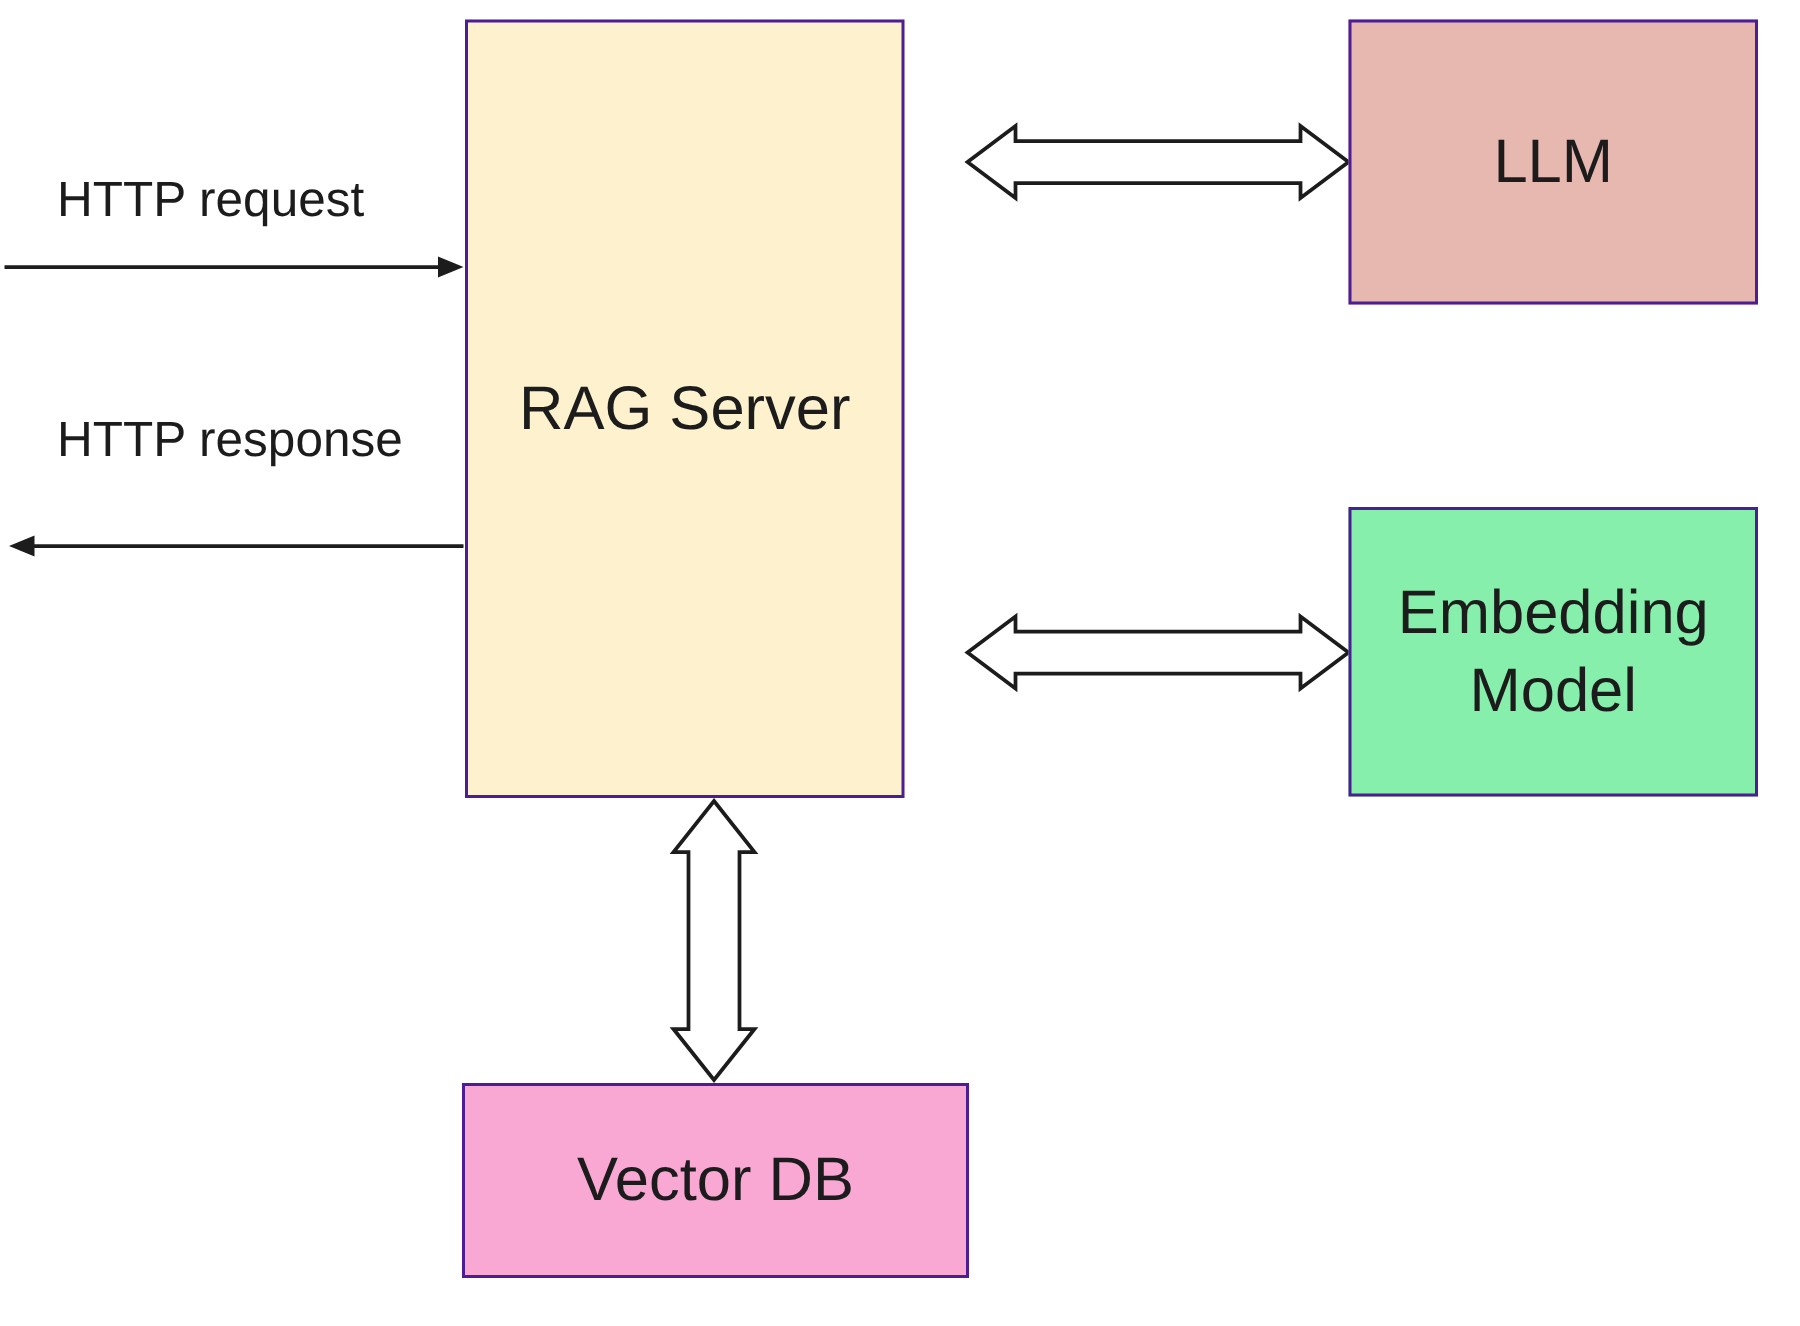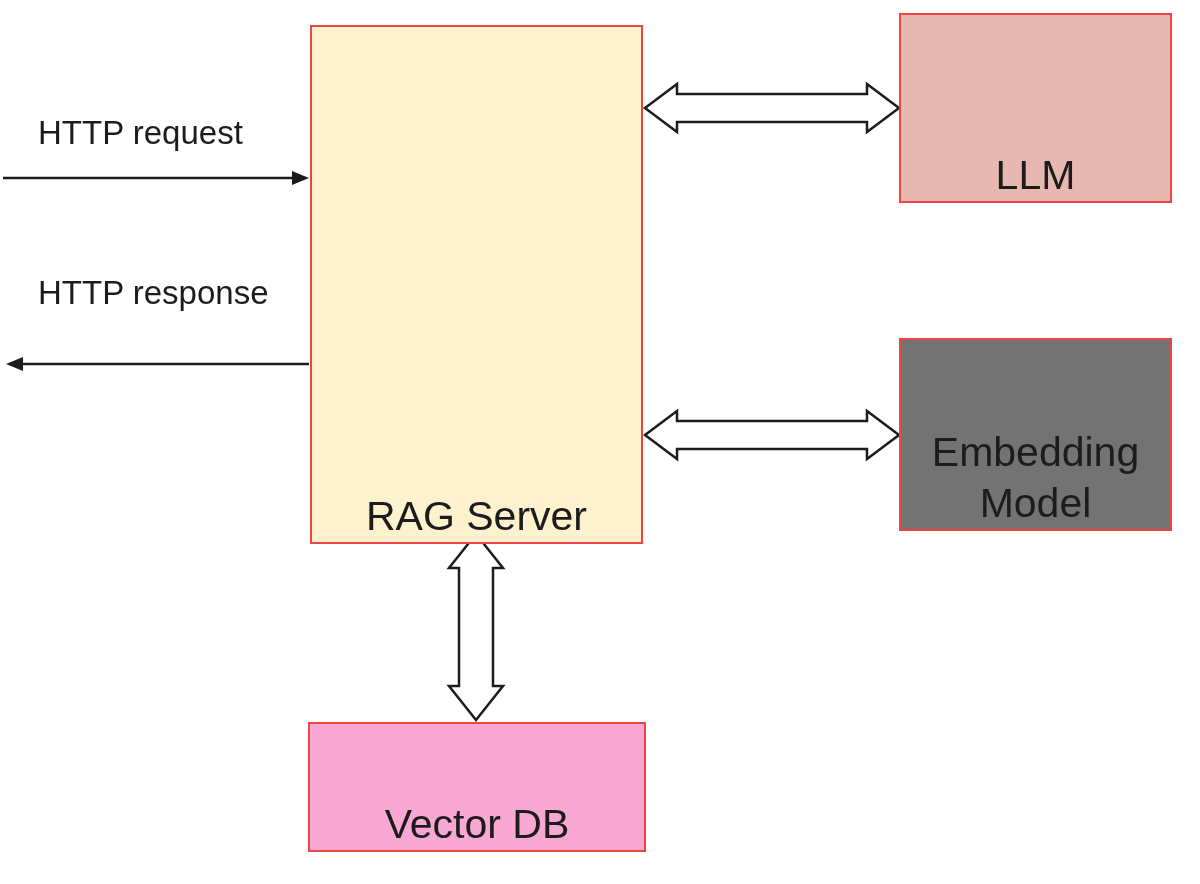--- a/index.html
+++ b/index.html
@@ -12,30 +12,30 @@
     overflow: hidden;
   }
   .connector-layer {
     position: absolute;
     left: 0; top: 0;
     width: 1200px; height: 884px;
   }
   .node {
     position: absolute;
     box-sizing: border-box;
-    border: 2px solid #ef4444;
+    border: 2px solid #4c1d95;
     display: flex;
-    align-items: flex-end;
+    align-items: center;
     justify-content: center;
     text-align: center;
     color: #1c1c1c;
     font-size: 41px;
     line-height: 1.25;
   }
-  #node-rag      { left: 310px; top: 13px;  width: 333px; height: 519px; margin-top: 12px; }
+  #node-rag      { left: 310px; top: 13px;  width: 293px; height: 519px; }
   #node-llm      { left: 899px; top: 13px;  width: 273px; height: 190px; }
   #node-emb      { left: 899px; top: 338px; width: 273px; height: 193px; padding: 0 28px; }
   #node-vdb      { left: 308px; top: 722px; width: 338px; height: 130px; }
   .edge-label {
     position: absolute;
     font-size: 33px;
     color: #1c1c1c;
     white-space: nowrap;
     text-align: center;
   }
@@ -70,21 +70,21 @@
   </svg>
 
   <div class="node" id="node-rag" style="background-color: rgb(253, 242, 205);">
     <span>RAG Server</span>
   </div>
 
   <div class="node" id="node-llm" style="background-color: rgb(230, 184, 175);">
     <span>LLM</span>
   </div>
 
-  <div class="node" id="node-emb" style="background-color: #737373;">
+  <div class="node" id="node-emb" style="background-color: #86efac;">
     <span>Embedding Model</span>
   </div>
 
   <div class="node" id="node-vdb" style="background-color: #f9a8d4;">
     <span>Vector DB</span>
   </div>
 
   <div class="edge-label" id="label-http-request">HTTP request</div>
 
   <div class="edge-label" id="label-http-response">HTTP response</div>

